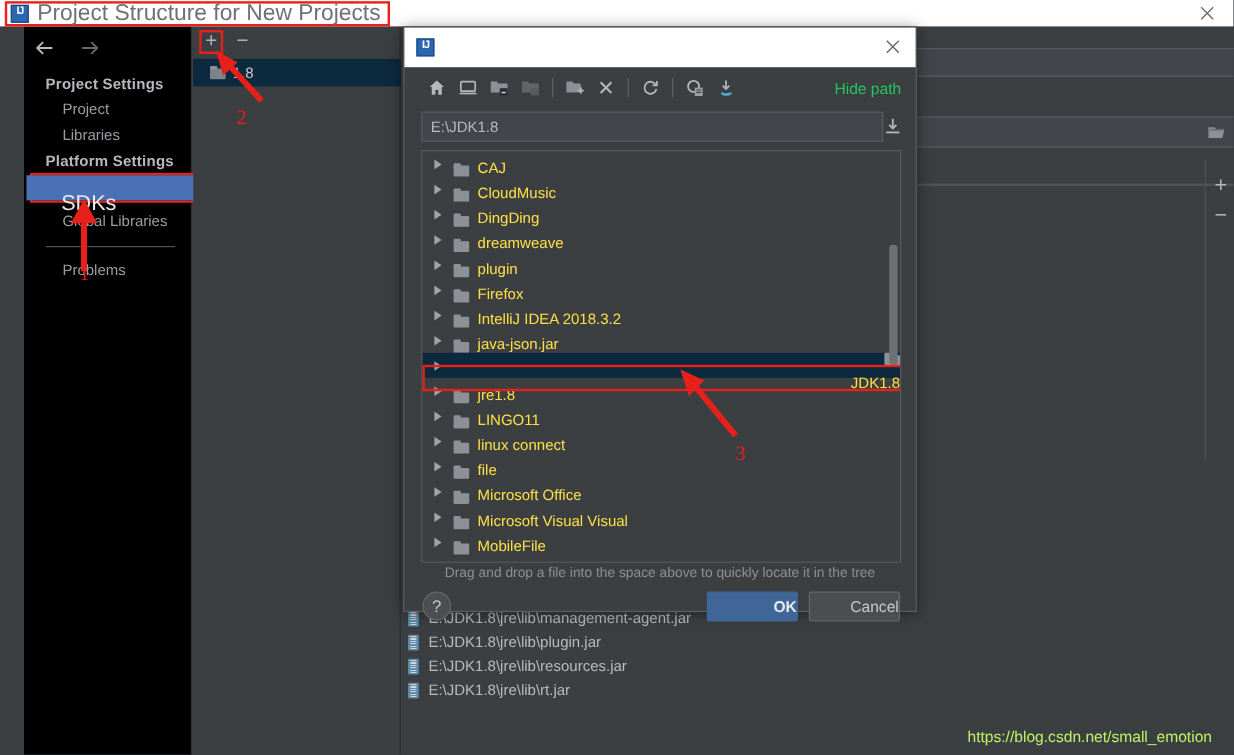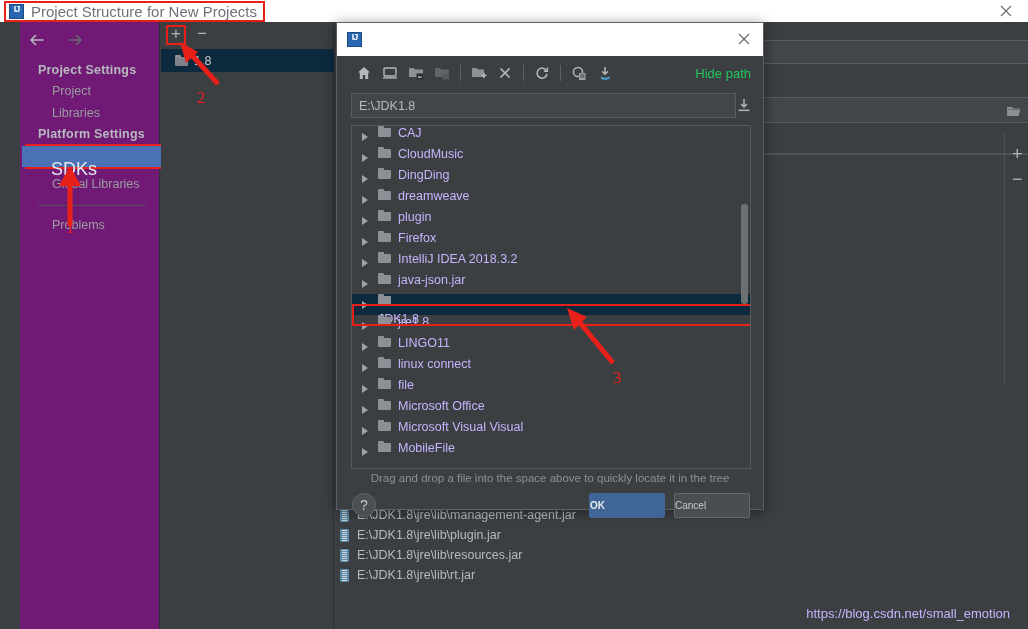--- a/index.html
+++ b/index.html
@@ -43,31 +43,31 @@
   .ij-icon {
     width: 15px; height: 15px; background: #2b67b0;
     border: 1px solid #1b4a80; position: relative; flex: none;
   }
   .ij-icon::before {
     content: "IJ"; position: absolute; left: 0; right: 0; top: -1px;
     text-align: center; color: #ffffff; font-size: 9px; font-weight: bold;
     font-family: "Liberation Sans", sans-serif; letter-spacing: -1px;
   }
   .title-text {
-    color: #6e7277; font-size: 15px; white-space: nowrap; text-align: center;
+    color: #6e7277; font-size: 19px; white-space: nowrap; text-align: center;
   }
   .win-close {
     position: absolute; right: 14px; top: 3px; width: 16px; height: 16px;
     color: #555; font-size: 16px; line-height: 15px; text-align: center;
   }
 
   
   .nav {
     position: absolute; left: 20px; top: 22px; width: 140px; height: 607px;
-    background: #701a75; border-right: 1px solid #2e3133;
+    background: #000000; border-right: 1px solid #2e3133;
   }
   .nav-arrows {
     position: absolute; left: 8px; top: 6px; width: 130px; height: 24px;
     display: flex; align-items: center; gap: 20px;
   }
   .arrow-back, .arrow-fwd {
     width: 18px; height: 18px; position: relative;
   }
   .arrow-back svg, .arrow-fwd svg { display: block; }
   .nav-list { position: absolute; left: 0; top: 38px; width: 140px; }
@@ -174,21 +174,21 @@
     position: relative; border-radius: 1px;
   }
   .jar-ico::after {
     content: ""; position: absolute; left: 2px; top: 1px;
     width: 5px; height: 11px;
     background: repeating-linear-gradient(to bottom,#cfd6db 0 1px,transparent 1px 2px);
   }
 
   .watermark {
     position: absolute; right: 18px; bottom: 8px;
-    color: #c4b5fd; font-size: 13px; text-align: center;
+    color: #bef264; font-size: 13px; text-align: center;
   }
 
   
   .dialog {
     position: absolute; left: 336px; top: 22px; width: 428px; height: 488px;
     background: #3c3f41; border: 1px solid #5a5d61;
     box-shadow: 0 2px 12px rgba(0,0,0,.45);
   }
   .dlg-title {
     position: absolute; left: 0; top: 0; width: 426px; height: 33px;
@@ -230,22 +230,22 @@
   }
   .path-dl {
     position: absolute; right: 0; top: 5px; width: 14px; height: 15px;
   }
 
   .tree-box {
     position: absolute; left: 14px; top: 102px; width: 400px; height: 344px;
     background: #3c3f41; border: 1px solid #555a5e; overflow: hidden;
   }
   .tree-row {
-    position: relative; height: 21px; display: flex; align-items: flex-start;
-    gap: 7px; padding-left: 26px; color: #c4b5fd; font-size: 12.5px;
+    position: relative; height: 21px; display: flex; align-items: flex-end;
+    gap: 7px; padding-left: 26px; color: #fde047; font-size: 12.5px;
   }
   .tri {
     position: absolute; left: 10px; top: 7px;
     width: 0; height: 0; border-left: 6px solid #a0a3a7;
     border-top: 4px solid transparent; border-bottom: 4px solid transparent;
   }
   .tree-row.selected {
     background: #0d293e;
     flex-direction: column;
   }
@@ -265,21 +265,21 @@
   .dlg-buttons {
     position: absolute; left: 0; top: 470px; width: 426px; height: 30px;
   }
   .help-btn {
     position: absolute; left: 15px; top: 0; width: 24px; height: 24px;
     border-radius: 50%; background: #4b4f52; border: 1px solid #61656a;
     color: #c4c7ca; font-size: 14px; text-align: center; line-height: 22px;
   }
   .btn {
     position: absolute; top: 0; height: 25px; width: 76px;
-    font-size: 10px; text-align: left; line-height: 24px;
+    font-size: 13px; text-align: right; line-height: 24px;
     border-radius: 2px;
   }
   .btn-ok {
     left: 252px; background: #3f6697; border: 1px solid #3f6697; color: #e6eaee;
     font-weight: bold;
   }
   .btn-cancel {
     left: 337px; background: #4a4e51; border: 1px solid #64686c; color: #c6c9cc;
   }
 

